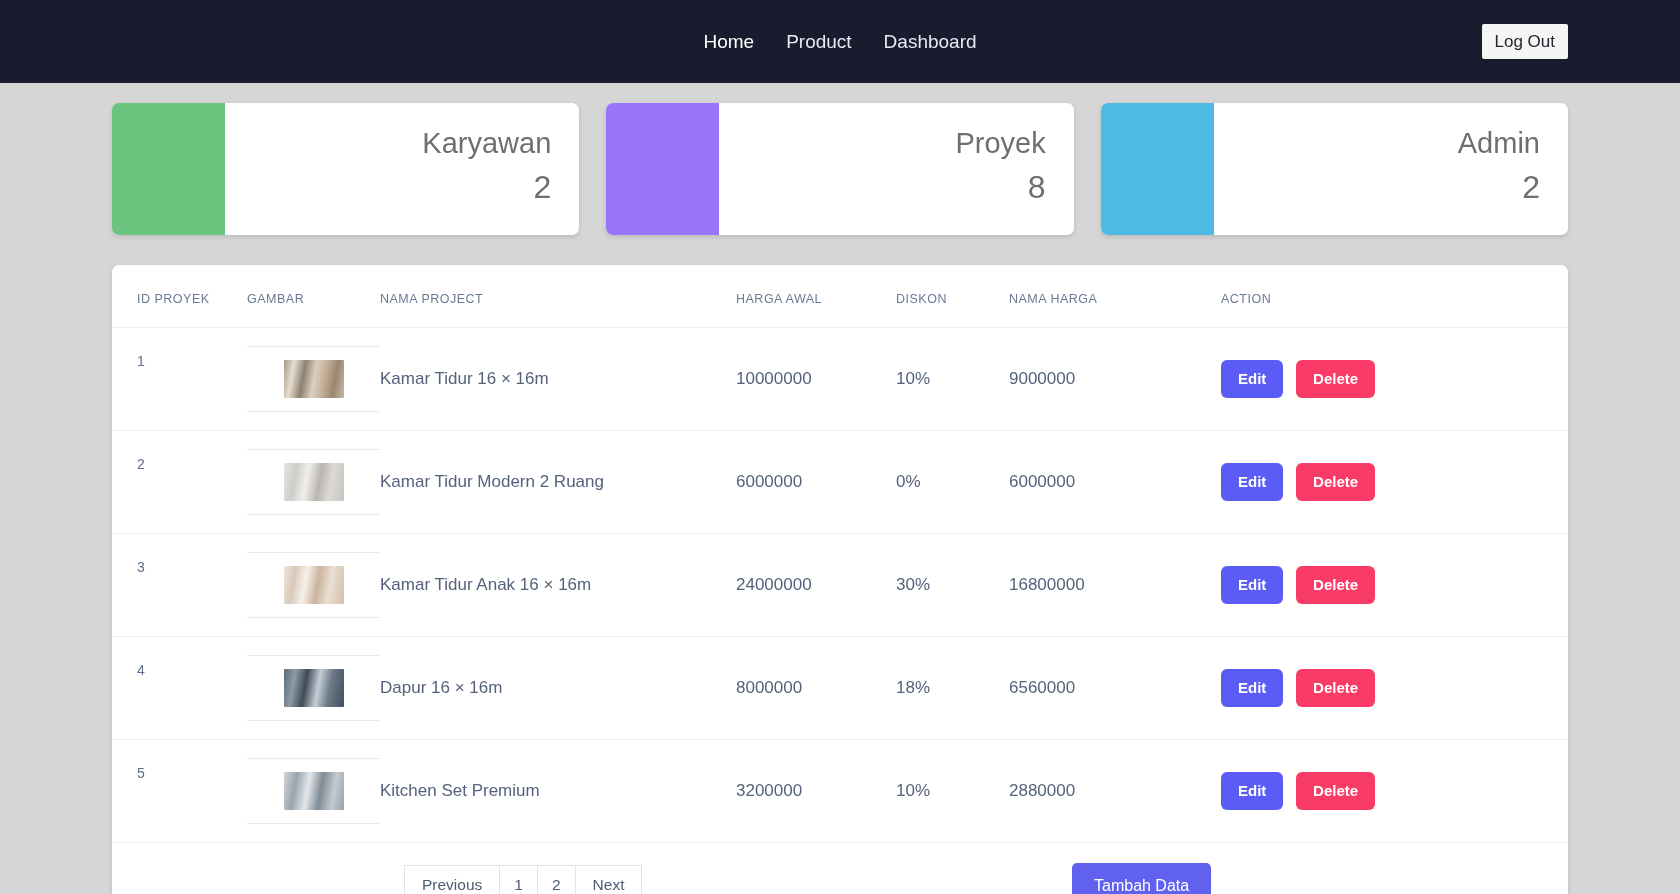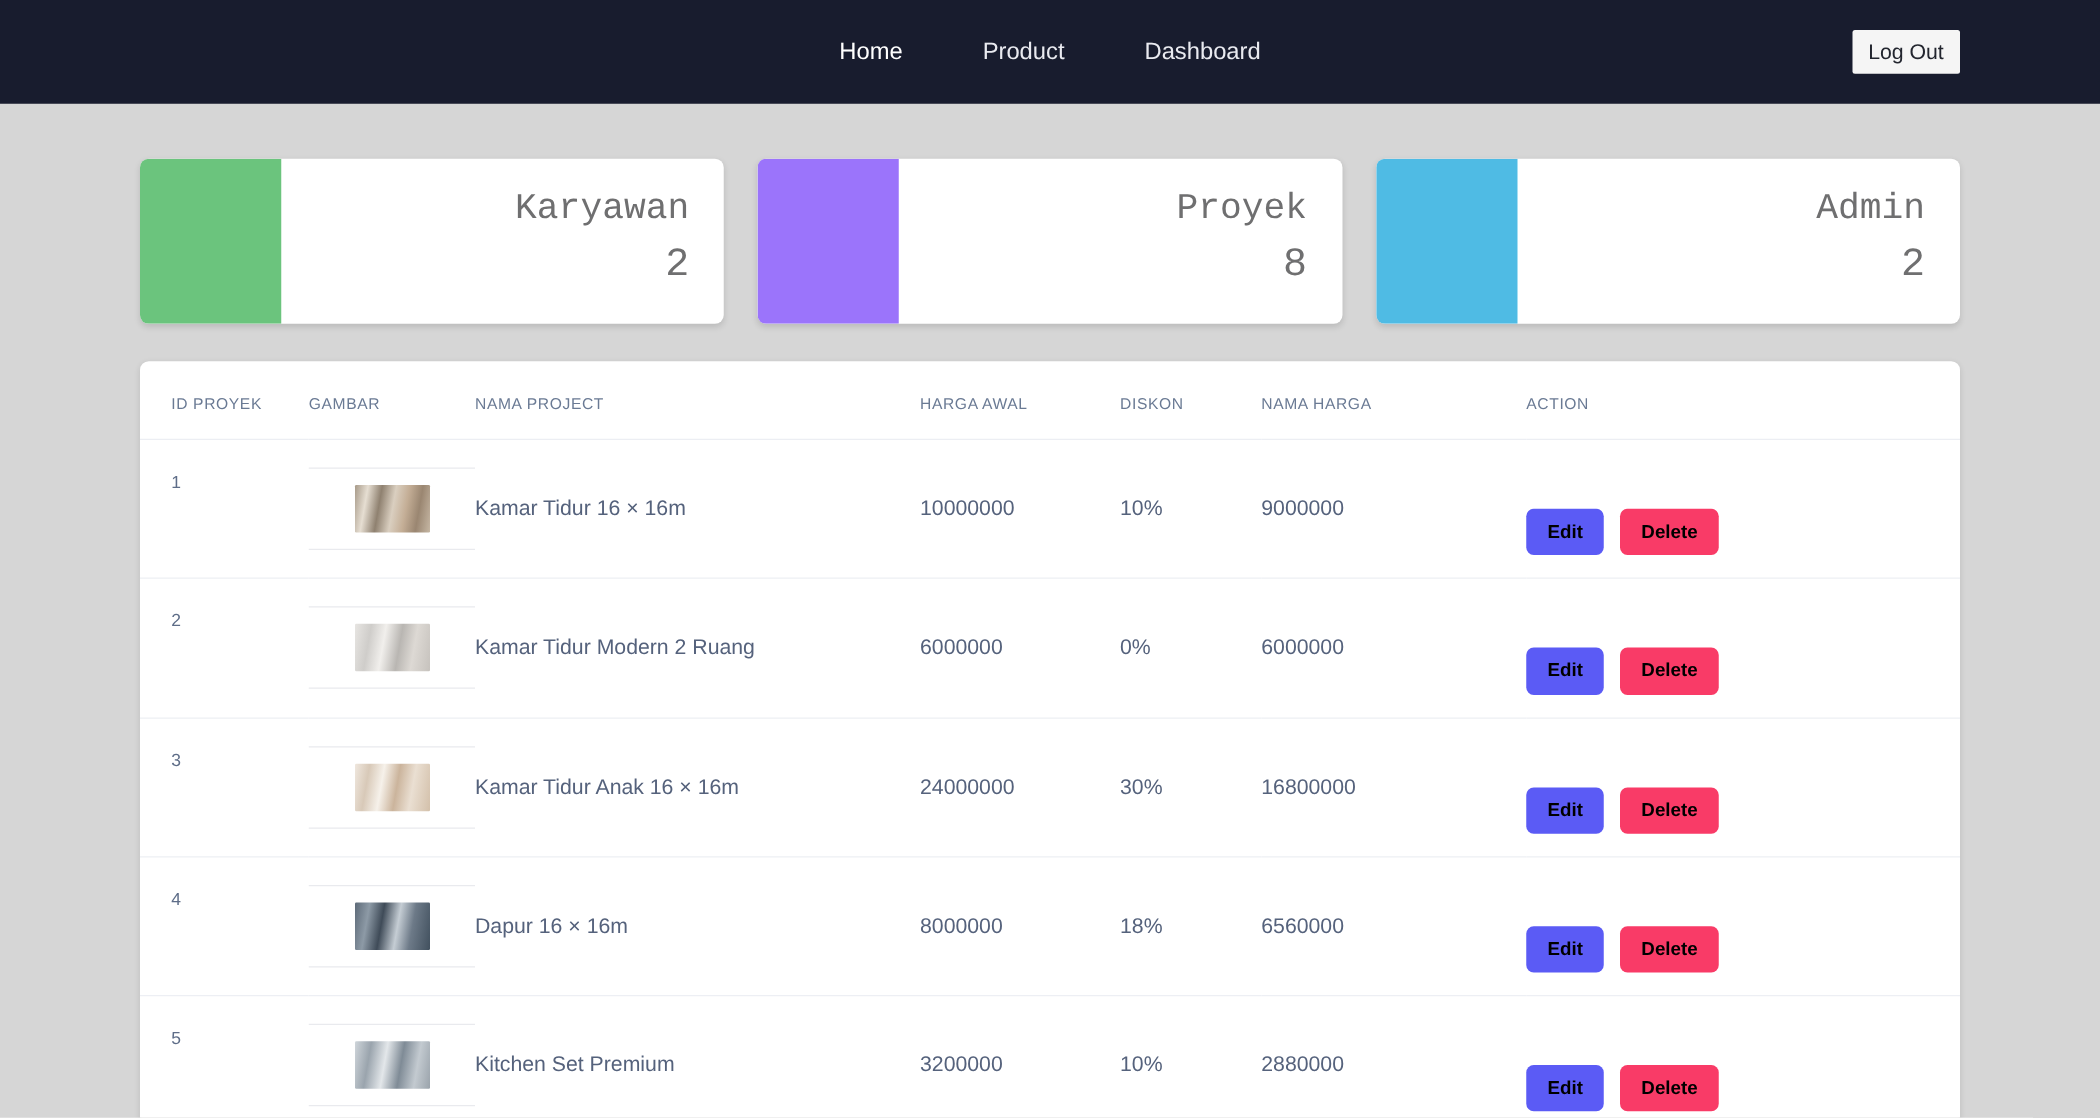--- a/index.html
+++ b/index.html
@@ -24,21 +24,21 @@
     font-size: 20px;
     letter-spacing: 4.6px;
     font-weight: 400;
     white-space: nowrap;
   }
   .nav-links {
     position: absolute;
     left: 0; right: 0;
     display: flex;
     justify-content: center;
-    gap: 64px;
+    gap: 32px;
     pointer-events: none;
   }
   .nav-links a {
     pointer-events: auto;
     color: #e9eaf0;
     text-decoration: none;
     font-size: 19px;
   }
   .nav-links a.active { color: #ffffff; font-weight: 400; }
   .logout-btn {
@@ -57,22 +57,21 @@
 
   
   .page {
     padding: 0 112px;
   }
 
   
   .cards {
     display: flex;
     gap: 27px;
-    padding-top: 44px;
-    font-family: Liberation Mono, monospace;
+    padding-top: 20px;
   }
   .card {
     flex: 1 1 0;
     height: 132px;
     background: #ffffff;
     border-radius: 7px;
     box-shadow: 0 2px 5px rgba(0,0,0,.13);
     display: flex;
     align-items: stretch;
     overflow: hidden;
@@ -165,29 +164,28 @@
   .t1 { background: linear-gradient(100deg,#a79a89 0%,#e6ded2 16%,#8f8170 33%,#dacfc0 50%,#c4ae96 66%,#9a8671 82%,#c6b7a4 100%); }
   .t2 { background: linear-gradient(100deg,#e7e5e2 0%,#cfcdca 20%,#f1efec 38%,#b9b6b2 58%,#ddd9d4 76%,#c6c2bd 100%); }
   .t3 { background: linear-gradient(100deg,#efe7de 0%,#d8c9b8 18%,#f6f1ea 36%,#cbb49c 55%,#eadfd2 74%,#d3c0aa 100%); }
   .t4 { background: linear-gradient(100deg,#5d6a78 0%,#8d9aa6 18%,#3f4b58 36%,#c5cdd4 56%,#6d7a88 74%,#41505e 100%); }
   .t5 { background: linear-gradient(100deg,#cfd5da 0%,#9aa4ad 20%,#e3e7ea 40%,#7f8b96 60%,#c3cad0 80%,#9aa3ab 100%); }
 
   .action-cell { padding-left: 12px; }
   .btn {
     border: none;
     border-radius: 6px;
-    color: #000000;
+    color: #ffffff;
     font-family: inherit;
     font-size: 15px;
     font-weight: bold;
     padding: 10px 17px;
     cursor: pointer;
     margin-right: 8px;
     line-height: 1.15;
-    margin-top: 37px;
   }
   .btn-edit   { background: #5b5bf5; }
   .btn-delete { background: #f93b67; }
 
   
   .panel-footer {
     display: flex;
     align-items: center;
     padding: 22px 0 30px 0;
     position: relative;

